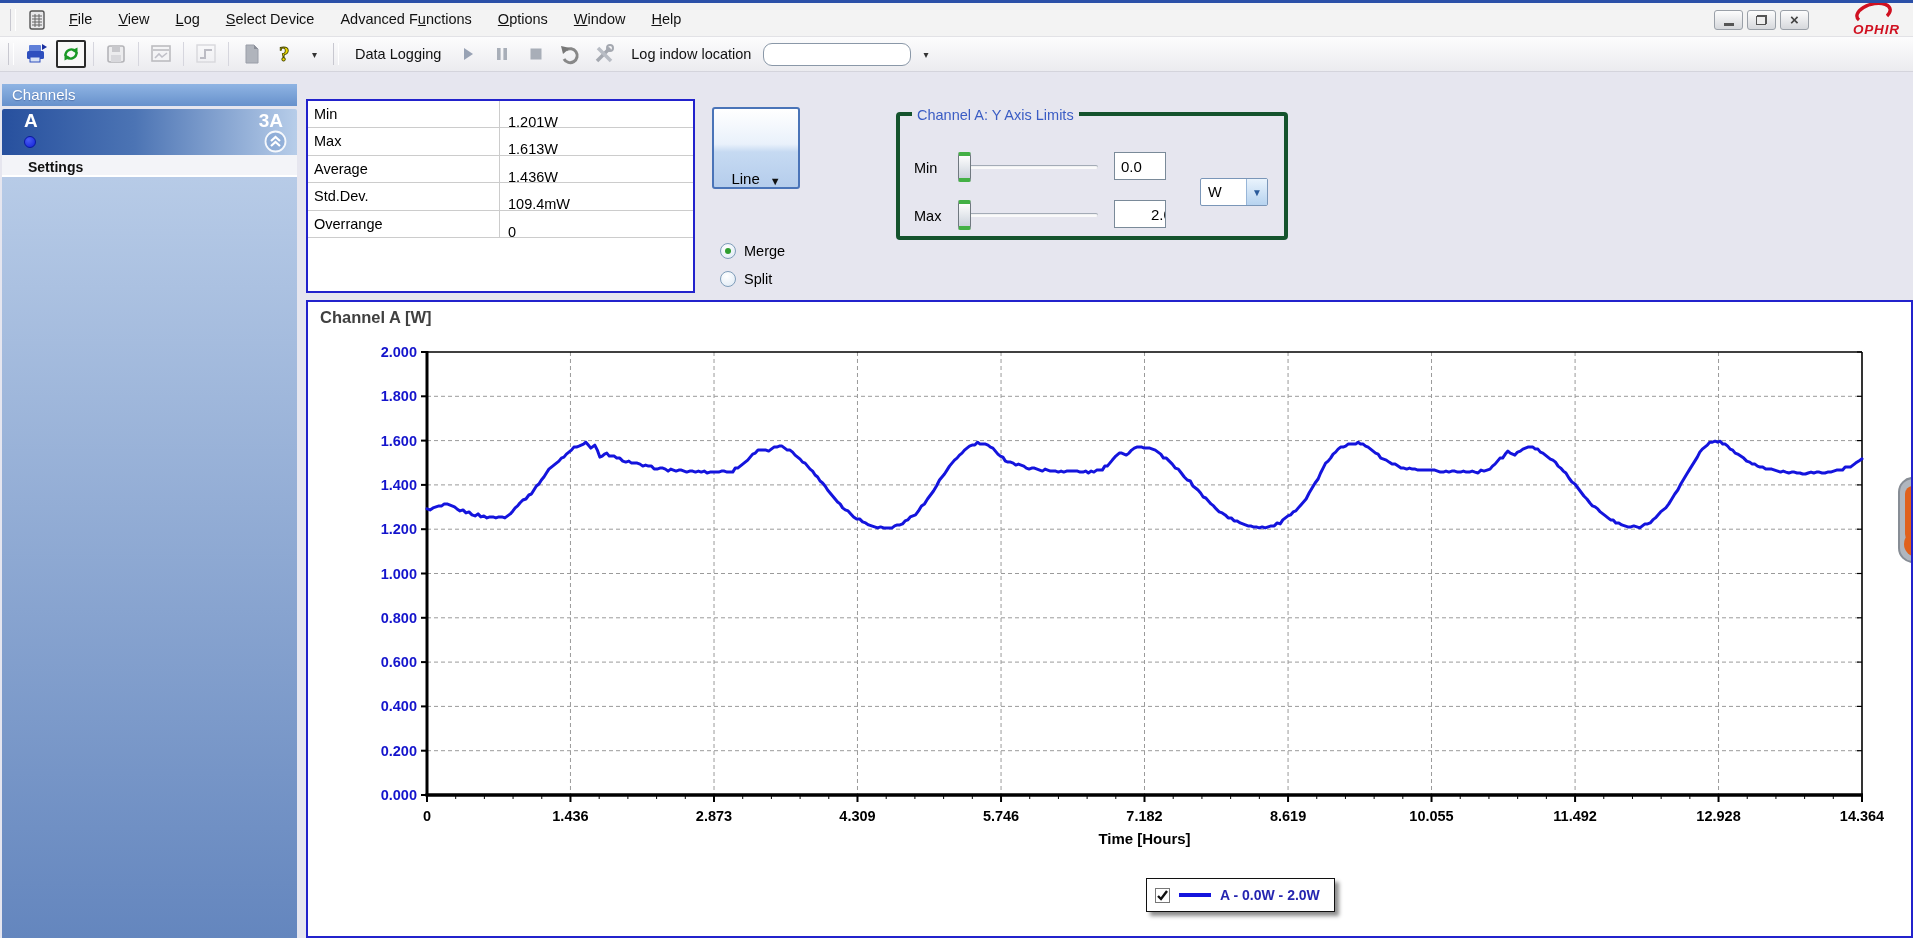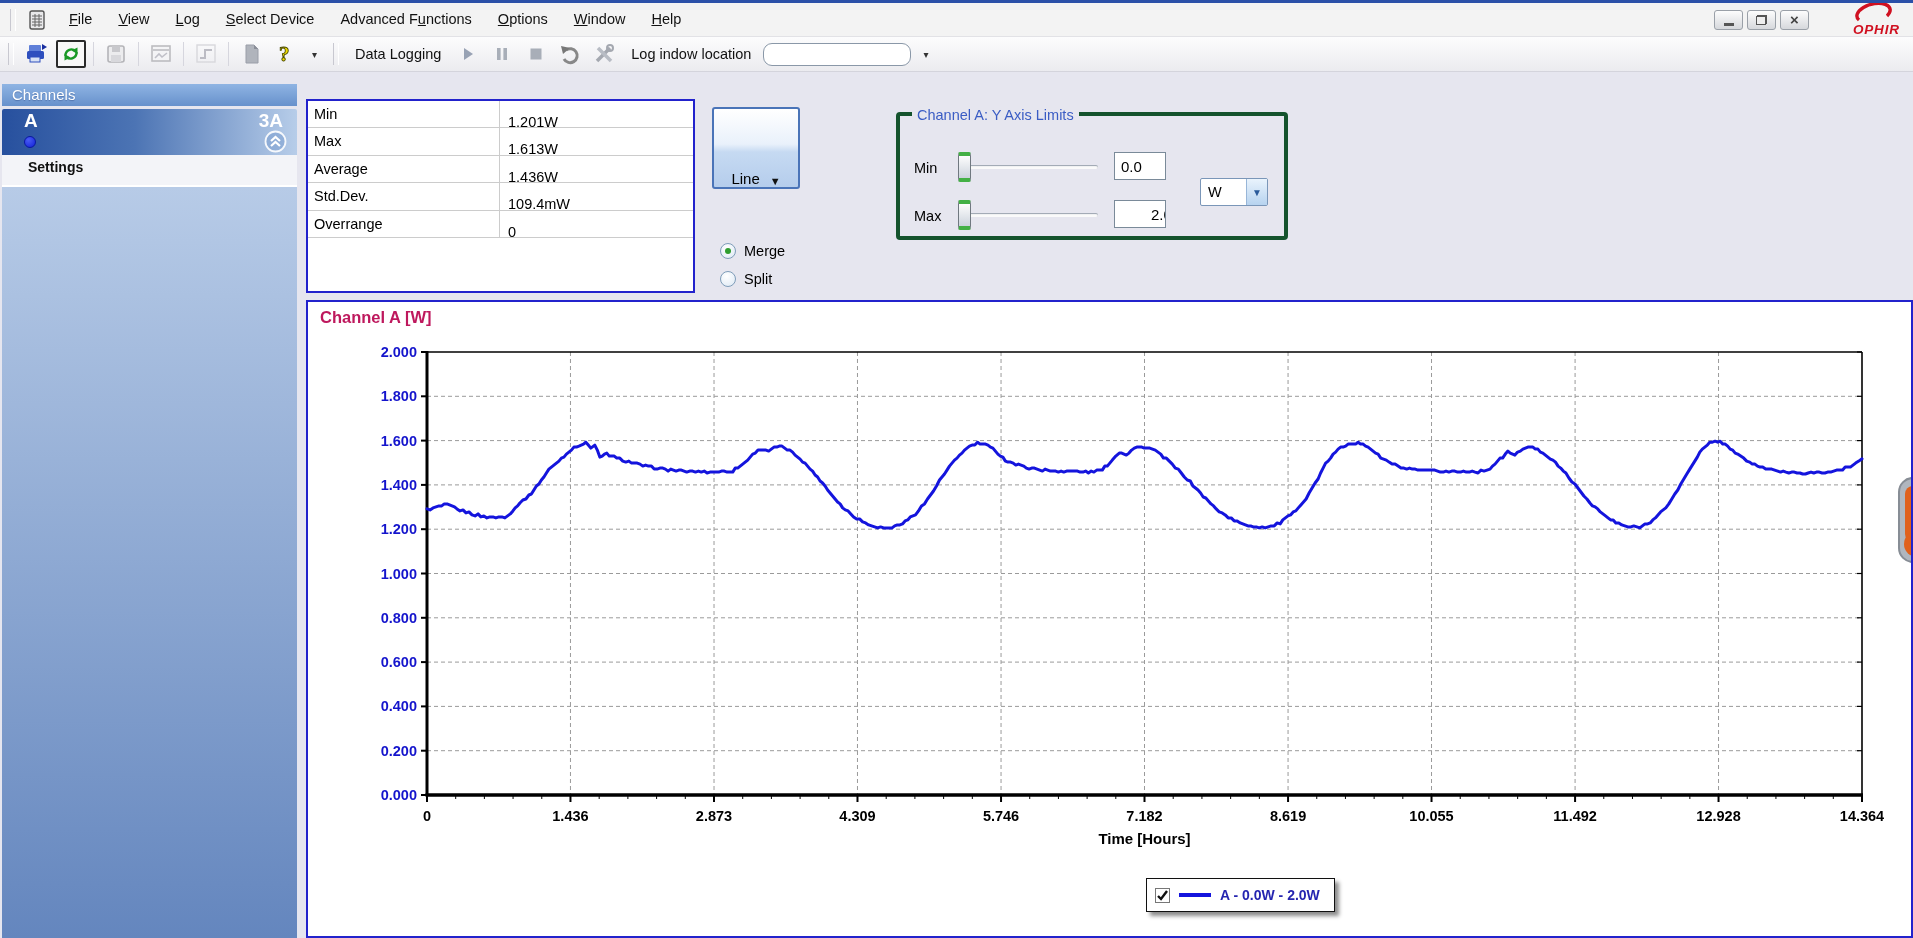--- a/index.html
+++ b/index.html
@@ -50,21 +50,21 @@
   
   .channels-panel { position:absolute; left:2px; top:75px; width:295px; bottom:0; display:flex; flex-direction:column;margin-top:9px; }
   .channel-card { position:relative; height:46px; margin-top:3px;
                   background:linear-gradient(90deg,#27509e 0%,#4c74b4 45%,#b7cde9 100%);
                   border-radius:2px 2px 0 0; }
   .ch-name { position:absolute; left:22px; top:1px; font-size:19px; font-weight:bold; color:#fff; }
   .ch-sensor { position:absolute; right:14px; top:1px; font-size:19px; font-weight:bold; color:#fff; }
   .ch-dot { position:absolute; left:22px; top:27px; width:12px; height:12px; border-radius:50%;
             background:radial-gradient(circle at 35% 30%, #4a5cf4, #1020d8); border:1px solid #0a18a0; }
   .ch-collapse { position:absolute; right:10px; top:21px; width:23px; height:23px; }
-  .settings-row { height:32px; background:#f3f4f8; border-bottom:2px solid #fff;
+  .settings-row { height:22px; background:#f3f4f8; border-bottom:2px solid #fff;
                   font-size:14px; font-weight:bold; color:#111; padding-left:26px; line-height:24px; }
   .channels-body { flex:1; background:linear-gradient(180deg,#b7cbe7,#6486be); }
 
   
   .stats-panel { position:absolute; left:306px; top:75px; width:389px; height:220px; }
   .stats-table { position:absolute; left:0; top:24px; right:0; height:194px;
                  background:#fff; border:2px solid #2222cc; }
   .stat-row { height:27.4px; border-bottom:1px solid #ccc; display:flex; font-size:14.5px; color:#000; }
   .stat-label { width:192px; border-right:1px solid #ccc; padding:5px 0 0 6px; }
   .stat-value { flex:1; padding:5px 0 0 8px;margin-top:8px; }
@@ -98,21 +98,21 @@
                display:flex; align-items:center; justify-content:center; color:#2a5a9a; font-size:10px; }
   .radio-row { position:absolute; display:flex; align-items:center; gap:8px; font-size:14.5px; color:#000; }
   .radio { width:16px; height:16px; border-radius:50%; border:1px solid #7f9db9;
            background:radial-gradient(circle at 40% 30%, #ffffff, #dce8f4); position:relative; }
   .radio.checked::after { content:""; position:absolute; left:4px; top:4px; width:6px; height:6px;
                           border-radius:50%; background:#2f9e2f; }
 
   
   .chart-panel { position:absolute; left:306px; top:300px; right:0; bottom:0;
                  border:2px solid #2323cc; background:#fff; overflow:hidden; }
-  .chart-title { position:absolute; left:12px; top:6px; font-size:16.5px; font-weight:bold; color:#be185d; }
+  .chart-title { position:absolute; left:12px; top:6px; font-size:16.5px; font-weight:bold; color:#404040; }
   #plot-svg { position:absolute; left:0; top:0; }
   .grid { stroke:#9a9a9a; stroke-width:1; stroke-dasharray:4 3; }
   .axis { stroke:#000; }
   text.ylab { fill:#1414cc; font:bold 14.5px "Liberation Sans",sans-serif; text-anchor:end; }
   text.xlab { fill:#000; font:bold 14.5px "Liberation Sans",sans-serif; text-anchor:middle; }
   text.tlab { fill:#000; font:bold 15px "Liberation Sans",sans-serif; text-anchor:middle; }
   .legend-box { position:absolute; left:838px; top:576px; height:34px; background:#fff;
                 border:1.5px solid #111; box-shadow:4px 4px 4px rgba(0,0,0,.45);
                 display:flex; align-items:center; gap:9px; padding:0 14px 0 8px; }
   .legend-checkbox { width:15px; height:15px; border:1px solid #777; background:#fff;

